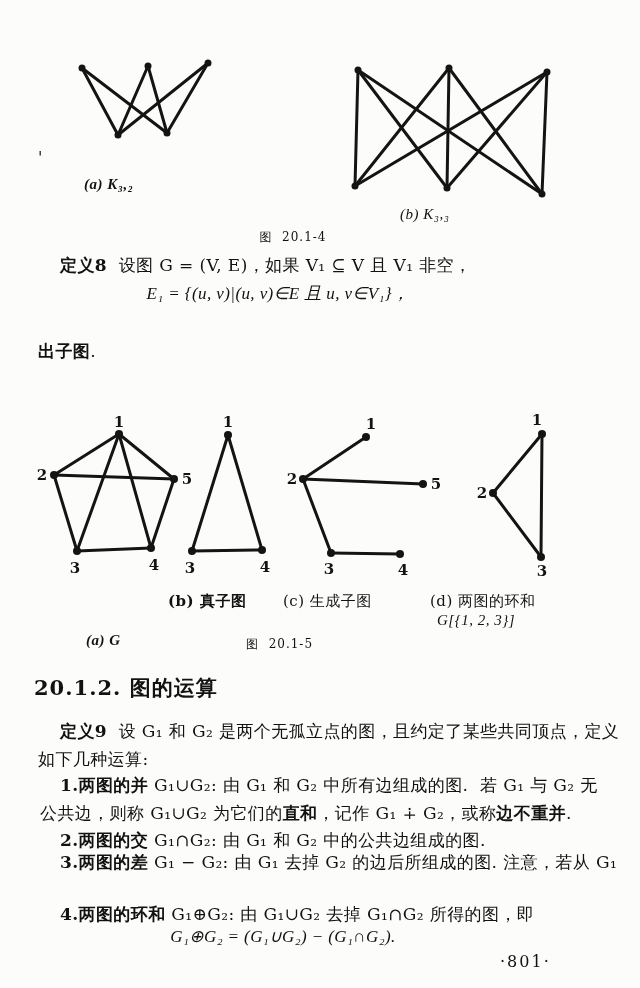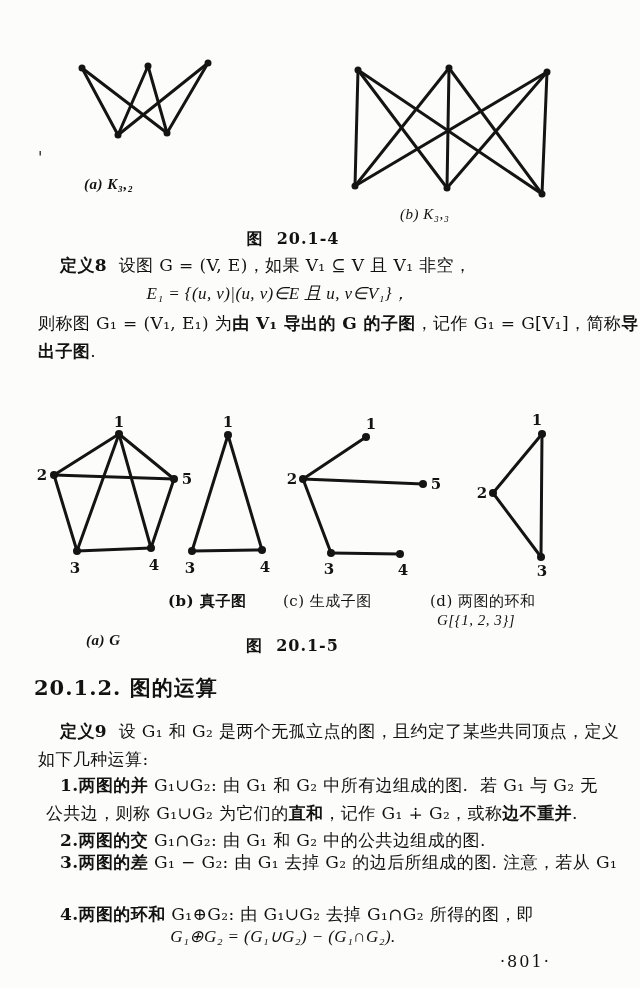--- a/index.html
+++ b/index.html
@@ -3,21 +3,21 @@
 <meta charset="utf-8">
 <style>
   html,body{margin:0;padding:0;}
   body{width:640px;height:988px;background:#e9e9e7;font-family:"DejaVu Serif","Liberation Serif",serif;}
   .page{position:relative;width:640px;height:988px;background:#fcfcfa;color:#121212;overflow:hidden;}
   .abs{position:absolute;white-space:pre;}
   .t{font-size:17px;letter-spacing:0.4px;line-height:22px;}
   .t .bd{font-weight:bold;}
   .cap{font-size:15px;letter-spacing:0.5px;}
   .capbold{font-weight:bold;}
-  .figcap{font-size:16px;font-weight:bold;letter-spacing:1px;}
+  .figcap{font-size:12px;font-weight:normal;letter-spacing:1px;}
   .math{font-style:italic;font-family:Liberation Serif, serif;}
   .center{text-align:center;}
   .graphbox svg{overflow:visible;display:block;}
   .vlabel{font:bold 15px "DejaVu Serif",serif;}
   #stray{left:38px;top:148px;font-size:16px;}
   #k32{left:38px;top:44px;}
   #k33{left:345px;top:55px;}
   #cap-a1{left:84px;top:176px;}
   #cap-b1{left:400px;top:206px;}
   #fig4cap{left:0;width:586px;top:229px;}
@@ -33,21 +33,21 @@
   #cap-a2{left:86px;top:592px;margin-top:40px;}
   #cap-b2{left:168px;top:592px;}
   #cap-c2{left:283px;top:592px;}
   #cap-d2{left:430px;top:592px;}
   #cap-d2b{left:437px;top:612px;}
   #fig5cap{left:246px;top:636px;}
   #sechead{left:34px;top:674px;font-size:21px;font-weight:bold;letter-spacing:1px;}
   #d9l1{left:60px;top:720px;}
   #d9l2{left:38px;top:748px;}
   #op1a{left:60px;top:774px;}
-  #op1b{left:46px;top:802px;}
+  #op1b{left:40px;top:802px;}
   #op2{left:60px;top:829px;}
   #op3a{left:60px;top:851px;}
   #op3b{left:38px;top:877px;}
   #op4{left:60px;top:903px;}
   #formula{left:3px;width:560px;top:926px;}
   #pagenum{left:452px;top:952px;font-size:16px;letter-spacing:2px;margin-left:48px;}
 </style>
 </head>
 <body>
 
@@ -84,21 +84,20 @@
         <circle cx="10" cy="131" r="3.5" fill="#141414"></circle>
         <circle cx="102" cy="133" r="3.5" fill="#141414"></circle>
         <circle cx="197" cy="139" r="3.5" fill="#141414"></circle>
       </svg></div>
   <span id="cap-a1" class="abs cap capbold math">(a) K₃,₂</span>
   <span id="cap-b1" class="abs cap math">(b) K₃,₃</span>
   <div id="fig4cap" class="abs figcap center">图  20.1-4</div>
 
   <div id="d8l1" class="abs t"><span class="bd">定义8</span><span>  设图 G = (V, E)，如果 V₁ ⊆ V 且 V₁ 非空，</span></div>
   <div id="d8eq" class="abs t math center">E₁ = {(u, v)|(u, v)∈E 且 u, v∈V₁}，</div>
-  <div id="d8l3" class="abs t"><span>则称图 G₁ = (V₁, E₁) 为</span><span class="bd">由 V₁ 导出的 G 的子图</span><span>，记作 G₁ = G[V₁]，简称</span><span class="bd">导</span></div>
   <div id="d8l4" class="abs t"><span class="bd">出子图</span><span>.</span></div>
 
 
   <div id="gG" class="abs graphbox"><svg width="160" height="165">
         <line x1="84" y1="19" x2="19" y2="60" stroke="#141414" stroke-width="3" stroke-linecap="round"></line>
         <line x1="84" y1="19" x2="139" y2="64" stroke="#141414" stroke-width="3" stroke-linecap="round"></line>
         <line x1="84" y1="19" x2="42" y2="136" stroke="#141414" stroke-width="3" stroke-linecap="round"></line>
         <line x1="84" y1="19" x2="116" y2="133" stroke="#141414" stroke-width="3" stroke-linecap="round"></line>
         <line x1="19" y1="60" x2="139" y2="64" stroke="#141414" stroke-width="3" stroke-linecap="round"></line>
         <line x1="19" y1="60" x2="42" y2="136" stroke="#141414" stroke-width="3" stroke-linecap="round"></line>

